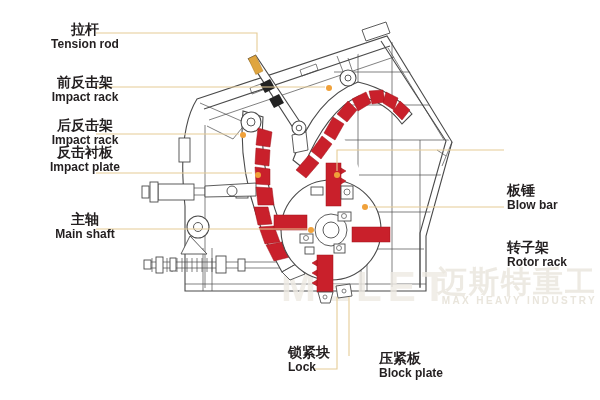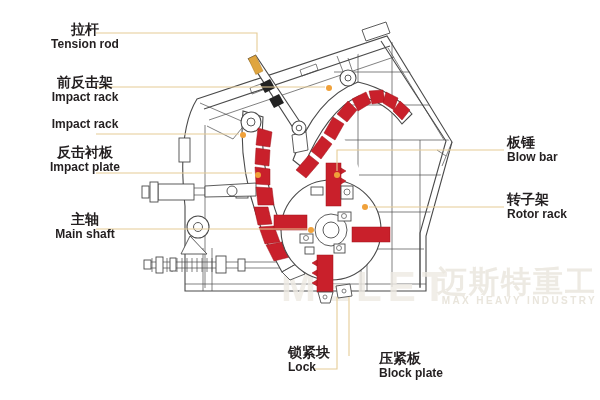--- a/index.html
+++ b/index.html
@@ -24,21 +24,21 @@
   .dot{fill:var(--dot-orange);stroke:none;}
   .wm-logo{font:bold 42px "Liberation Sans",sans-serif;letter-spacing:6px;fill:var(--wm1);opacity:.8;}
   .wm-zh{font:bold 30px "Liberation Sans",sans-serif;letter-spacing:2px;fill:var(--wm2);opacity:.9;}
   .wm-en{font:bold 10px "Liberation Sans",sans-serif;letter-spacing:2.4px;fill:var(--wm3);}
 
   
   .lbl{position:absolute;color:var(--label-text);white-space:nowrap;}
   .lbl .zh{font-size:14px;font-weight:bold;line-height:16px;}
   .lbl .en{font-size:12px;font-weight:bold;line-height:15px;}
   .lbl-left{width:90px;text-align:center;left:0;margin-left:40px;}
-  .lbl-right{left:507px;text-align:left;}
+  .lbl-right{left:507px;text-align:left;margin-top:48px;}
   #lbl-tension{top:21px;}
   #lbl-front-rack{top:74px;}
   #lbl-rear-rack{top:117px;}
   #lbl-impact-plate{top:144px;}
   #lbl-main-shaft{top:211px;}
   #lbl-blow-bar{top:134px;}
   #lbl-rotor-rack{top:191px;}
   #lbl-lock{left:288px;top:344px;text-align:left;}
   #lbl-block-plate{left:379px;top:350px;text-align:left;}
 </style>
@@ -202,20 +202,21 @@
 
   <div class="lbl lbl-left" id="lbl-tension">
     <div class="zh">拉杆</div>
     <div class="en">Tension rod</div>
   </div>
   <div class="lbl lbl-left" id="lbl-front-rack">
     <div class="zh">前反击架</div>
     <div class="en">Impact rack</div>
   </div>
   <div class="lbl lbl-left" id="lbl-rear-rack">
+    <div class="zh">后反击架</div>
     <div class="en">Impact rack</div>
   </div>
   <div class="lbl lbl-left" id="lbl-impact-plate">
     <div class="zh">反击衬板</div>
     <div class="en">Impact plate</div>
   </div>
   <div class="lbl lbl-left" id="lbl-main-shaft">
     <div class="zh">主轴</div>
     <div class="en">Main shaft</div>
   </div>

